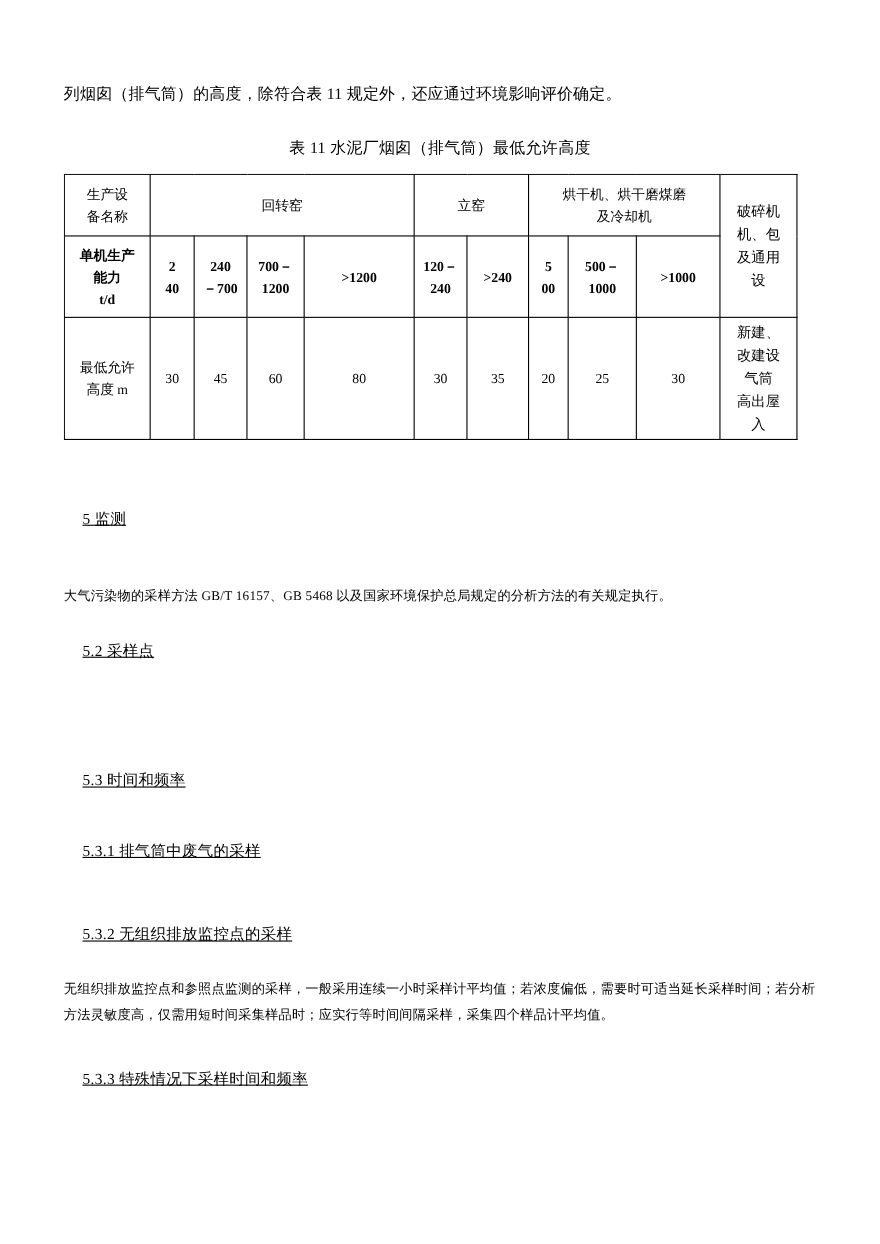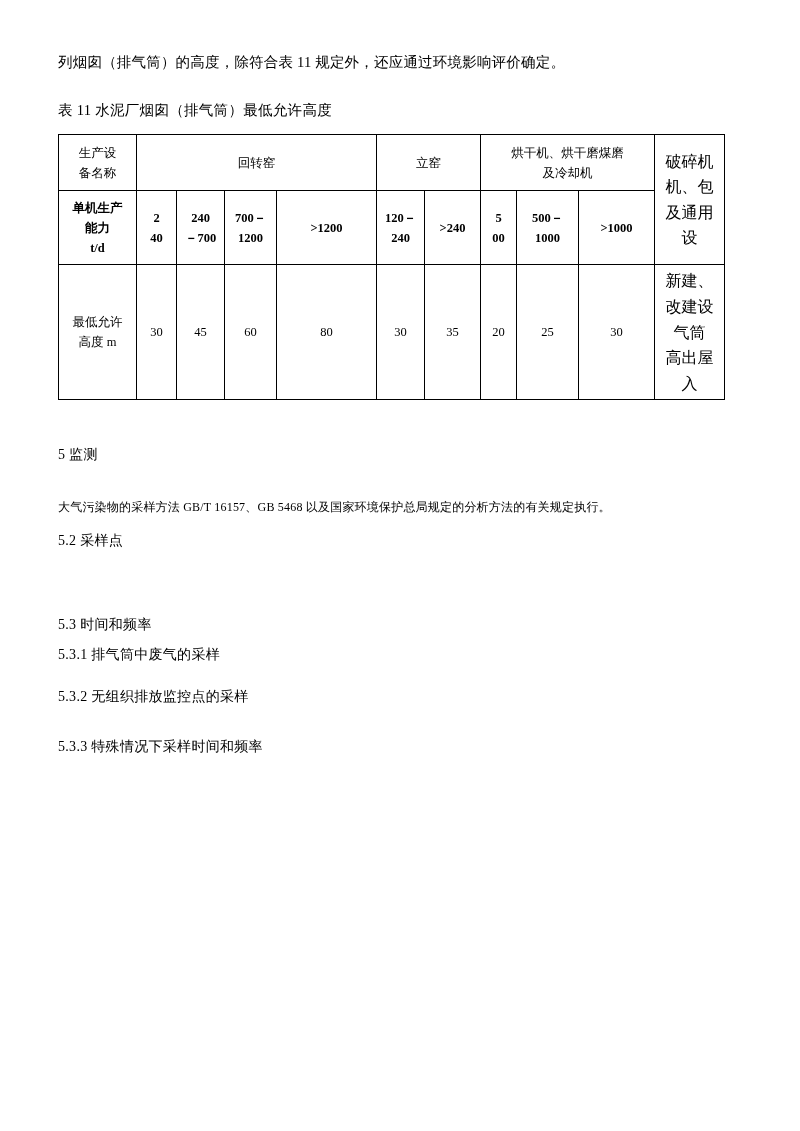--- a/index.html
+++ b/index.html
@@ -14,32 +14,32 @@
     font-family: "Liberation Serif", "DejaVu Serif", serif;
     color: #000;
     overflow: hidden;
   }
   .page {
     position: absolute;
     left: 0; top: 0;
     width: 800px;
     height: 1131px;
     box-sizing: border-box;
-    padding: 50px 58px 40px 58px;
+    padding: 74px 58px 40px 58px;
   }
 
   .intro-line {
     font-size: 14.5px;
     line-height: 1.75;
     letter-spacing: 0.2px;
     margin: 0 0 26px 0;
   }
 
   .table-title {
-    text-align: left;
+    text-align: center;
     font-size: 14.5px;
     margin: 0 0 14px 0;
     letter-spacing: 0.3px;
   }
 
   
   .tbl-wrap {
     position: relative;
     width: 100%;
     overflow: hidden;
@@ -55,25 +55,26 @@
     text-align: center;
     vertical-align: middle;
     padding: 3px 2px;
     line-height: 1.6;
     word-break: break-all;
   }
   .cell-multiline { line-height: 1.85; }
   .r1 { height: 56px; }
   .r2 { height: 74px; font-weight: bold; }
   .r3 { height: 98px; }
-  .small { font-size: 16px; }
+  .small { font-size: 13px; }
   .sec-h {
     font-size: 14px;
-    margin: 0;
+    margin: 17px;
     letter-spacing: 0.3px;
+    text-decoration: underline;
   }
   .spacer-lg { height: 46px; }
   .spacer-md { height: 20px; }
   .spacer-sm { height: 12px; }
   .indent { text-indent: 5em; }
   .para {
     font-size: 12px;
     line-height: 1.95;
     letter-spacing: 0.2px;
     margin: 0;
@@ -163,17 +164,18 @@
   <div class="spacer-sm"></div>
 
   <p class="sec-h">5.3.1 排气筒中废气的采样</p>
   <div class="spacer-sm"></div>
 
   <div class="spacer-sm"></div>
 
   <p class="sec-h">5.3.2 无组织排放监控点的采样</p>
   <div class="spacer-sm"></div>
 
+  <p class="para">无组织排放监控点和参照点监测的采样，一般采用连续一小时采样计平均值；若浓度偏低，需要时可适当延长采样时间；若分析方法灵敏度高，仅需用短时间采集样品时；应实行等时间间隔采样，采集四个样品计平均值。</p>
   <div class="spacer-md"></div>
 
   <p class="sec-h">5.3.3 特殊情况下采样时间和频率</p>
 
 </div>
 
 </body></html>

